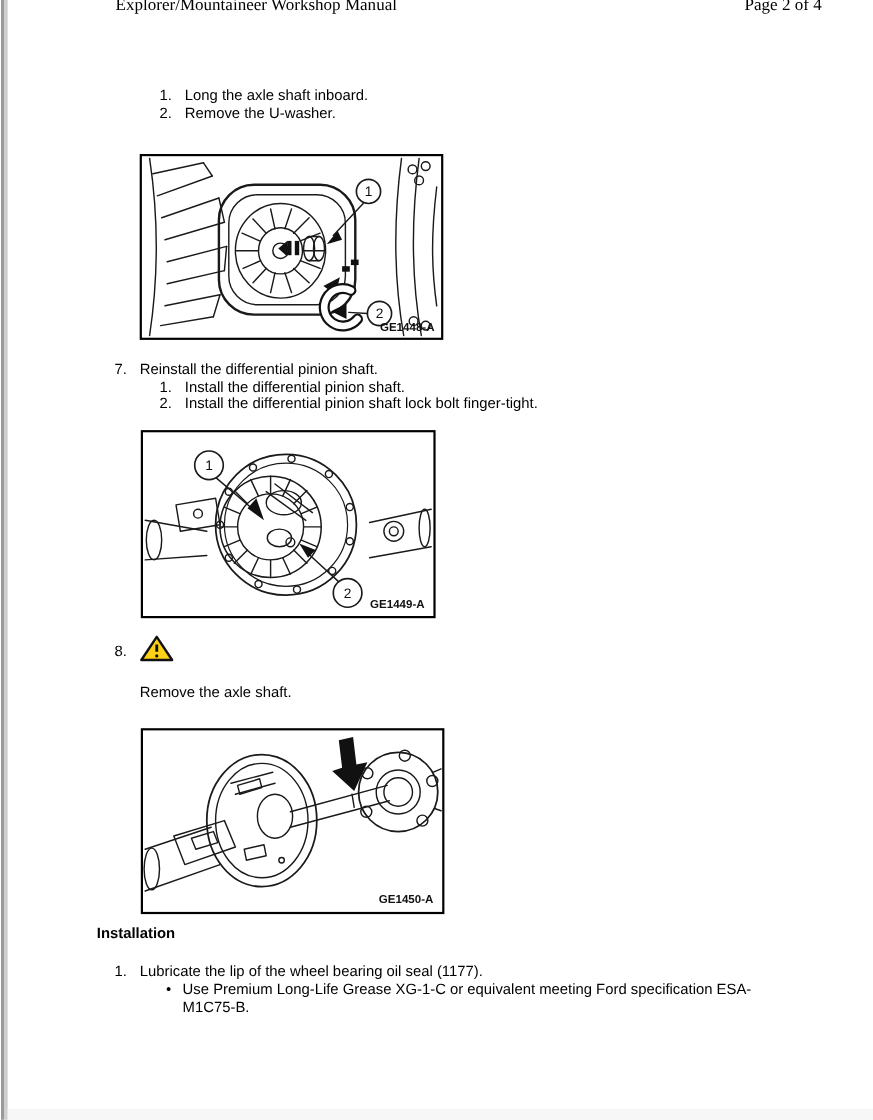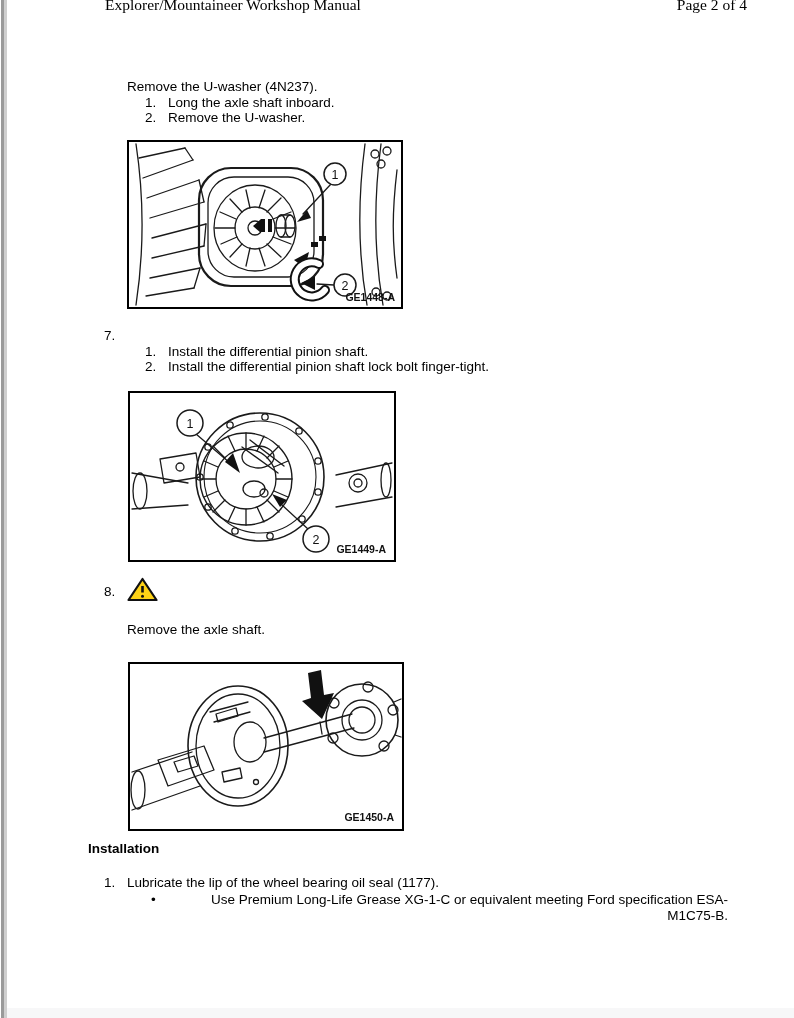--- a/index.html
+++ b/index.html
@@ -28,33 +28,32 @@
   svg .ln{fill:none;stroke:#1a1a1a;stroke-width:1.3;stroke-linecap:round;stroke-linejoin:round;}
   svg .ln2{fill:none;stroke:#1a1a1a;stroke-width:2.2;stroke-linejoin:round;}
   svg .blk{fill:#111;stroke:none;}
   svg .callout{fill:#fff;stroke:#1a1a1a;stroke-width:1.5;}
   svg .cnum{font-family:"Liberation Sans",sans-serif;font-size:12.5px;fill:#111;text-anchor:middle;}
   svg .figlabel{font-family:"Liberation Sans",sans-serif;font-size:10.5px;font-weight:bold;fill:#111;text-anchor:end;}
   .caution-row{display:flex;align-items:flex-start;}
   .caution-txt{font-weight:bold;margin-top:7px;}
   .bullet-row{display:flex;}
   .bullet-dot{flex:0 0 15px;}
-  .bullet-txt{width:562px;text-align:right;}
+  .bullet-txt{width:562px;}
 </style>
 </head>
 <body>
 
 <div class="abs left-strip"></div>
 <div class="abs bottom-strip"></div>
 
 <div class="abs hdr hdr-title">Explorer/Mountaineer Workshop Manual</div>
 <div class="abs hdr hdr-page">Page 2 of 4</div>
 
 <div class="abs" style="left:127px;top:79px;">
-  <div>Remove the U-washer (4N237).</div>
   <div class="row sub">
     <span class="num">1.</span>
     <span>Long the axle shaft inboard.</span>
   </div>
   <div class="row sub">
     <span class="num">2.</span>
     <span>Remove the U-washer.</span>
   </div>
 </div>
 
@@ -120,20 +119,21 @@
       <circle class="callout" cx="216" cy="143" r="11"></circle>
       <text class="cnum" x="216" y="147.5">2</text>
     </g>
     <text class="figlabel" x="266" y="159">GE1448-A</text>
   </svg>
 </div>
 
 <div class="abs" style="left:104px;top:328px;">
   <div class="row">
     <span class="num">7.</span>
+    <span>Reinstall the differential pinion shaft.</span>
   </div>
   <div class="row sub2">
     <span class="num">1.</span>
     <span>Install the differential pinion shaft.</span>
   </div>
   <div class="row sub2">
     <span class="num">2.</span>
     <span>Install the differential pinion shaft lock bolt finger-tight.</span>
   </div>
 </div>

